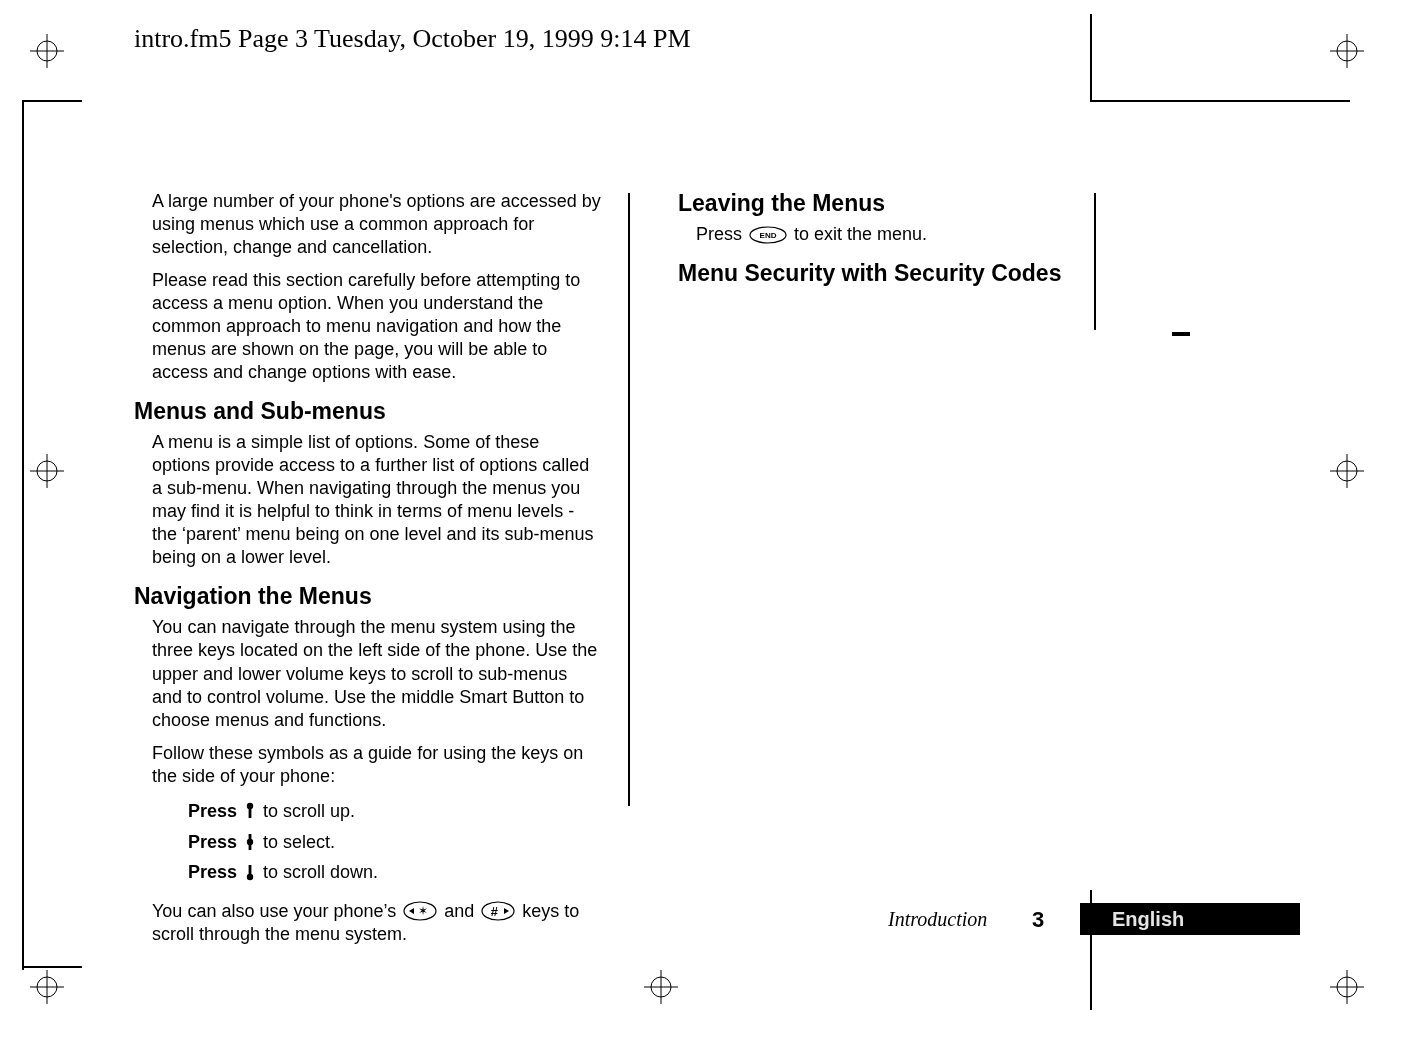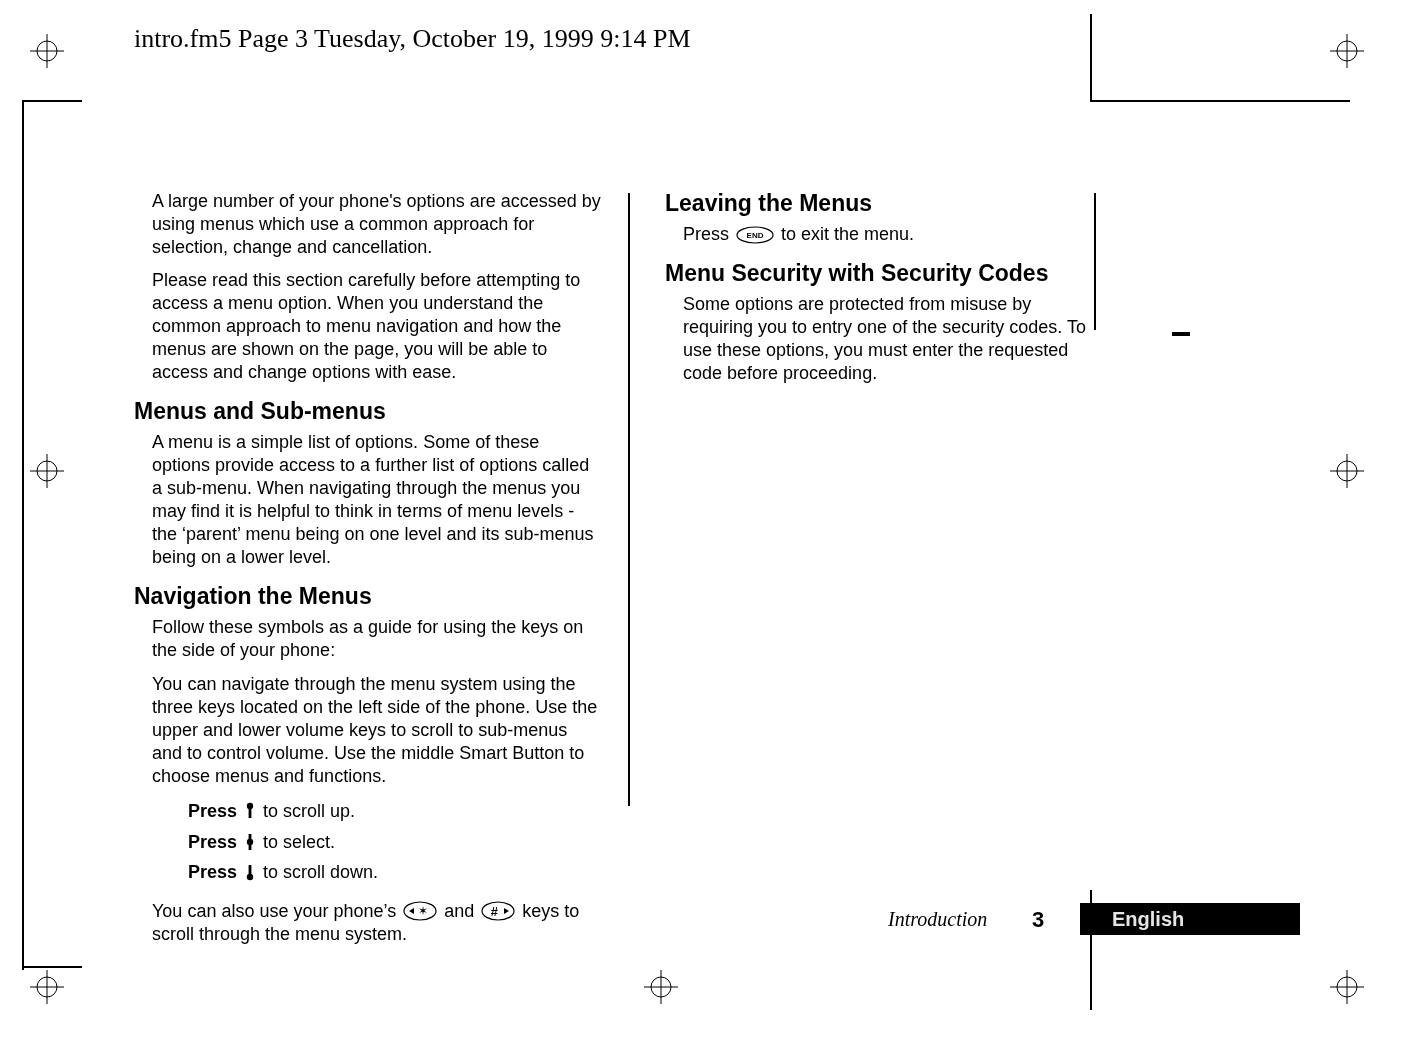--- a/index.html
+++ b/index.html
@@ -21,21 +21,21 @@
   .guide-right-tick2{position:absolute;left:1172px;top:332px;width:18px;height:0;border-top:4px solid #000;}
   .guide-bot-right-v{position:absolute;left:1090px;top:890px;width:0;height:150px;border-left:2px solid #000;}
   .guide-left-v{position:absolute;left:22px;top:100px;width:0;height:870px;border-left:2px solid #000;}
   .guide-left-h{position:absolute;left:22px;top:100px;width:60px;height:0;border-top:2px solid #000;}
   .guide-left-h2{position:absolute;left:22px;top:966px;width:60px;height:0;border-top:2px solid #000;}
   
   .fm-header{position:absolute;left:134px;top:24px;font-size:26px;font-family:"Times New Roman",serif;}
   
   .main-title{position:absolute;left:134px;top:128px;font-size:40px;font-style:italic;font-weight:700;font-family:"Times New Roman",serif;}
   
-  .cols{position:absolute;left:134px;top:190px;width:1056px;display:flex;gap:3px;}
+  .cols{position:absolute;left:134px;top:190px;width:1056px;display:flex;gap:16px;}
   .col{width:498px;}
   .col.left{border-right:2px solid #000;padding-right:30px;box-sizing:border-box;}
   .col.right{padding-left:30px;box-sizing:border-box;width:498px;border-right:2px solid #000;padding-right:28px;}
   .col p{margin:0 0 10px 0;font-family:Arial,Helvetica,sans-serif;font-size:18px;line-height:1.28;}
   .col p.indent{padding-left:18px;}
   .h2{font-family:Arial,Helvetica,sans-serif;font-size:23px;font-weight:700;margin:14px 0 6px 0;}
   .h2.first{margin-top:0;}
   .press-list{margin:6px 0 10px 54px;}
   .press-list div{font-family:Arial,Helvetica,sans-serif;font-size:18px;line-height:1.55;}
   .press-list b{font-weight:700;}
@@ -124,22 +124,22 @@
   <div class="col-rule-1"></div>
   <div class="col-rule-2"></div>
 
   <div class="cols">
     <div class="col left">
       <p class="indent">A large number of your phone's options are accessed by using menus which use a common approach for selection, change and cancellation.</p>
       <p class="indent">Please read this section carefully before attempting to access a menu option. When you understand the common approach to menu navigation and how the menus are shown on the page, you will be able to access and change options with ease.</p>
       <div class="h2">Menus and Sub-menus</div>
       <p class="indent">A menu is a simple list of options. Some of these options provide access to a further list of options called a sub-menu. When navigating through the menus you may find it is helpful to think in terms of menu levels - the ‘parent’ menu being on one level and its sub-menus being on a lower level.</p>
       <div class="h2">Navigation the Menus</div>
+      <p class="indent">You can navigate through the menu system using the three keys located on the left side of the phone. Use the upper and lower volume keys to scroll to sub-menus and to control volume. Use the middle Smart Button to choose menus and functions.</p>
       <p class="indent">Follow these symbols as a guide for using the keys on the side of your phone:</p>
-      <p class="indent">You can navigate through the menu system using the three keys located on the left side of the phone. Use the upper and lower volume keys to scroll to sub-menus and to control volume. Use the middle Smart Button to choose menus and functions.</p>
       <div class="press-list">
         <div>
           <b>Press </b>
           <span class="side-icon">
             <svg width="12" height="18" viewBox="0 0 12 18">
                 <ellipse cx="6" cy="4" rx="3.2" ry="3.2" fill="#000"></ellipse>
                 <rect x="4.6" y="6" width="2.8" height="10" fill="#000"></rect>
               </svg>
           </span>
           <span> to scroll up.</span>
@@ -193,21 +193,20 @@
         <span>Press </span>
         <span class="key-oval">
           <svg width="38" height="18" viewBox="0 0 38 18">
               <ellipse cx="19" cy="9" rx="18" ry="8" fill="none" stroke="#000" stroke-width="1.2"></ellipse>
               <text x="19" y="12" font-size="8" font-family="Arial" font-weight="bold" text-anchor="middle">END</text>
             </svg>
         </span>
         <span> to exit the menu.</span>
       </p>
       <div class="h2">Menu Security with Security Codes</div>
-      <p class="indent">Some options are protected from misuse by requiring you to entry one of the security codes. To use these options, you must enter the requested code before proceeding.</p>
     </div>
   </div>
 
   <div class="footer">
     <span class="foot-intro">Introduction</span>
     <span class="foot-page">3</span>
     <div class="foot-lang-box">English</div>
   </div>
 
 </div>

